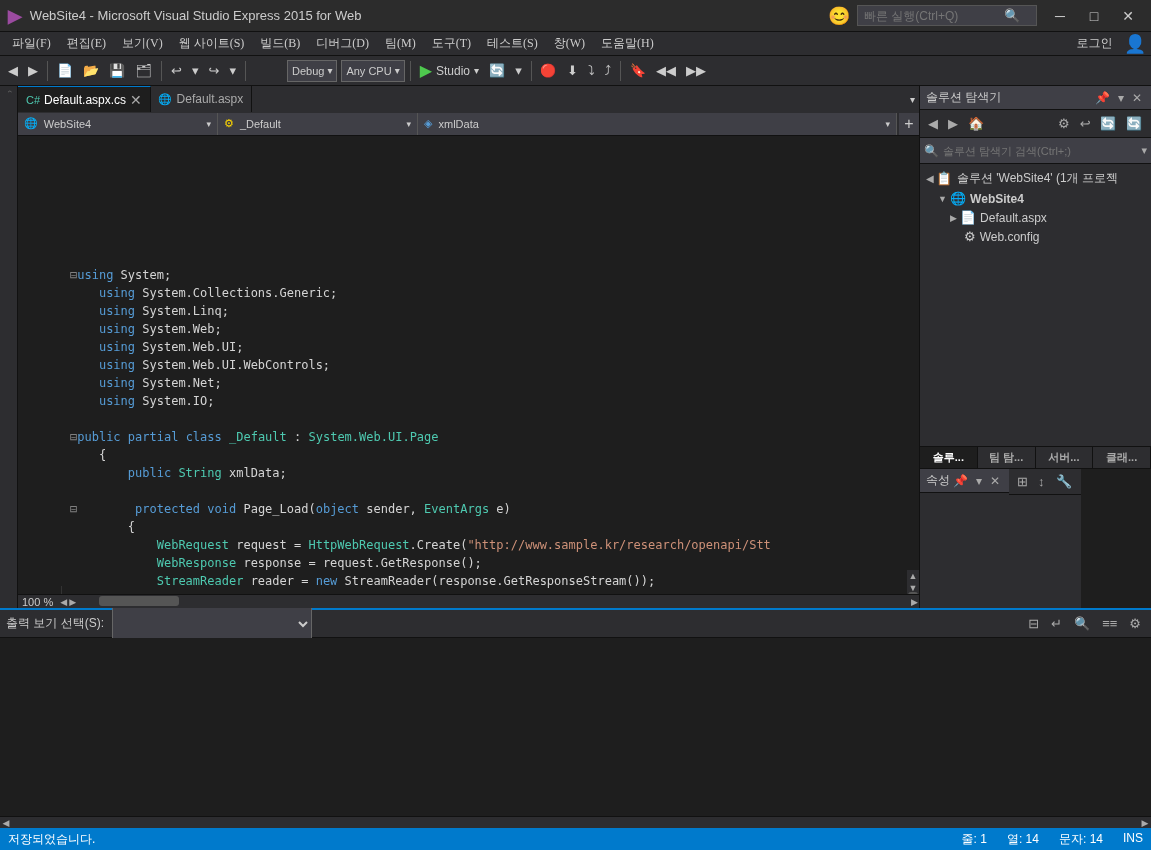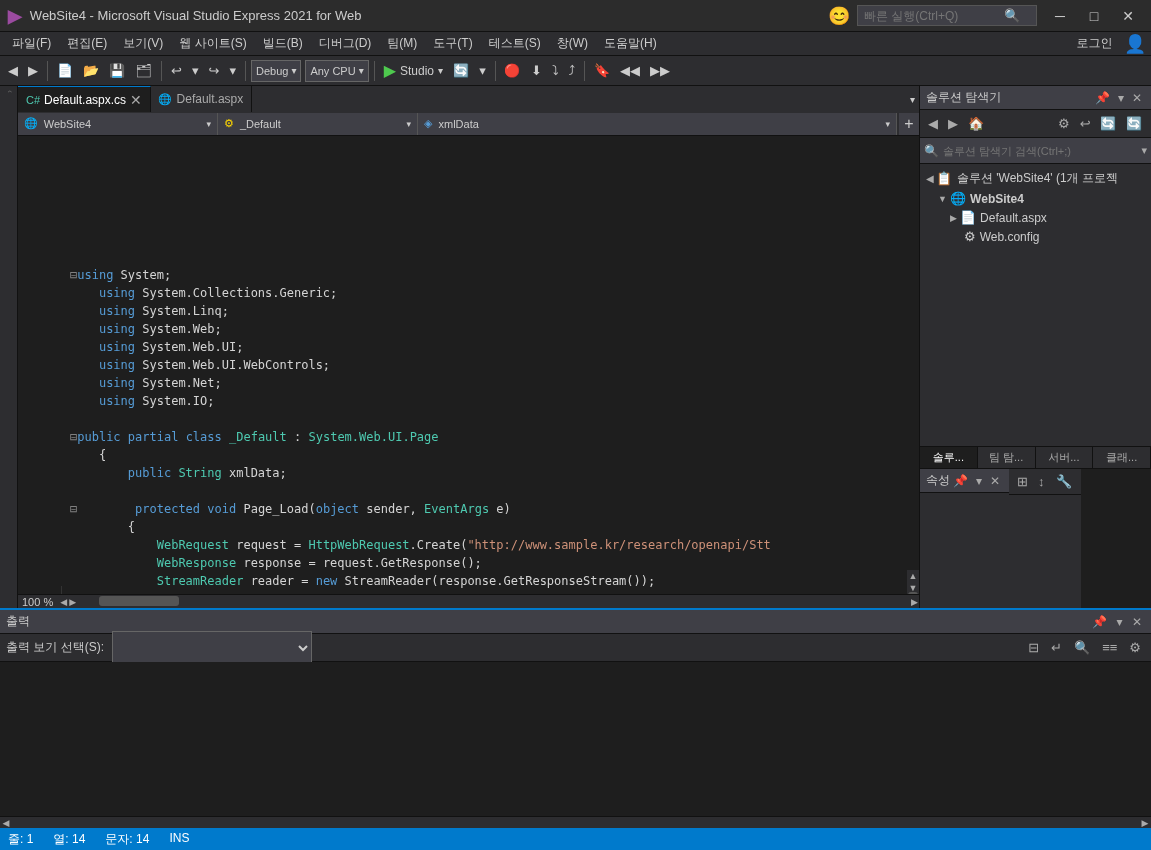--- a/index.html
+++ b/index.html
@@ -9,29 +9,29 @@
     #title-bar { background: #2c2c2c; height: 32px; display: flex; align-items: center; padding: 0 8px; border-bottom: 1px solid #111; }
     #title-bar .vs-logo { color: #9b4ba0; font-size: 18px; margin-right: 8px; font-weight: bold; }
     #title-bar .title-text { color: #ccc; font-size: 13px; flex: 1; }
     #title-bar .search-box { background: #3f3f46; border: 1px solid #555; color: #ccc; padding: 2px 6px; width: 180px; font-size: 12px; display: flex; align-items: center; }
     #title-bar .search-box input { background: transparent; border: none; color: #f97316; font-size: 12px; width: 140px; outline: none; }
     #title-bar .window-controls { display: flex; gap: 4px; margin-left: 8px; }
     #title-bar .win-btn { width: 30px; height: 20px; display: flex; align-items: center; justify-content: center; cursor: pointer; color: #ccc; font-size: 14px; }
     #title-bar .emoji { font-size: 18px; margin: 0 6px; }
 
     
-    #menu-bar { background: #2d2d30; height: 24px; display: flex; align-items: center; padding: 0 4px; border-bottom: 1px solid #111; }
+    #menu-bar { background: #2d2d30; height: 24px; display: flex; align-items: center; padding: 0 4px; border-bottom: 1px solid #111; font-family: Liberation Serif, serif; }
     #menu-bar .menu-item { color: #ccc; padding: 2px 8px; cursor: pointer; font-size: 12px; white-space: nowrap; }
     .login-btn { margin-left: auto; color: #ccc; font-size: 12px; padding: 2px 8px; cursor: pointer; }
 
     
     #toolbar { background: #2d2d30; height: 30px; display: flex; align-items: center; padding: 0 4px; border-bottom: 1px solid #111; gap: 2px; }
     .tb-btn { background: transparent; border: none; color: #ccc; cursor: pointer; padding: 2px 4px; font-size: 13px; display: flex; align-items: center; }
     .tb-separator { width: 1px; height: 20px; background: #555; margin: 0 3px; }
-    .tb-dropdown { background: #3f3f46; border: 1px solid #666; color: #ccc; padding: 1px 4px; font-size: 11px; display: flex; align-items: center; gap: 3px; cursor: pointer; height: 22px; }
+    .tb-dropdown { background: #3f3f46; border: 1px solid #666; color: #ccc; padding: 1px 4px; font-size: 11px; display: flex; align-items: center; gap: 3px; cursor: pointer; height: 22px; margin-left: 36px; }
     .tb-dropdown .arrow { font-size: 10px; }
     .tb-play { color: #4ec94e; font-size: 16px; }
     .tb-label { color: #ccc; font-size: 12px; margin: 0 4px; }
 
     
     #main { display: flex; flex: 1; height: calc(850px - 32px - 24px - 30px - 22px); }
 
     
     #left-sidebar { width: 18px; background: #2d2d30; border-right: 1px solid #111; display: flex; flex-direction: column; }
     .side-tab { writing-mode: vertical-rl; font-size: 11px; color: #aaa; padding: 4px 2px; cursor: pointer; }
@@ -88,21 +88,21 @@
     .tree-indent2 { margin-left: 24px; }
     .tree-arrow { color: #aaa; font-size: 10px; margin-right: 3px; cursor: pointer; }
     .tree-icon { font-size: 13px; margin-right: 4px; }
     .tree-icon-proj { color: #ffd700; }
     .tree-icon-file { color: #569cd6; }
     .tree-icon-config { color: #ccc; }
     .tree-bold { font-weight: bold; }
 
     
     #se-bottom-tabs { display: flex; background: #2d2d30; border-top: 1px solid #111; }
-    .se-tab { flex: 1; text-align: center; padding: 3px 2px; font-size: 11px; color: #aaa; cursor: pointer; border-right: 1px solid #111; white-space: nowrap; overflow: hidden; text-overflow: ellipsis; }
+    .se-tab { flex: 1; text-align: center; padding: 3px 2px; font-size: 11px; color: #aaa; cursor: pointer; border-right: 1px solid #111; white-space: nowrap; overflow: hidden; text-overflow: ellipsis; font-weight: bold; }
     .se-tab.active { background: #1e1e1e; color: #fff; }
 
     
     #properties-panel { height: 140px; border-top: 1px solid #111; display: flex; flex-direction: row; }
     #props-toolbar { background: #2d2d30; height: 26px; display: flex; align-items: center; padding: 0 4px; gap: 2px; border-bottom: 1px solid #111; }
 
     
     #output-panel { background: #1e1e1e; border-top: 2px solid #007acc; height: 220px; display: flex; flex-direction: column; }
     #output-header { background: #3f3f46; height: 24px; display: flex; align-items: center; padding: 0 6px; font-size: 12px; color: #ccc; border-bottom: 1px solid #111; }
     #output-header .panel-title { flex: 1; }
@@ -141,21 +141,21 @@
 
     
     .tri-right::before { content: '▶'; font-size: 9px; color: #aaa; }
     .tri-down::before { content: '▼'; font-size: 9px; color: #aaa; }
   </style>
 </head>
 <body>
 
 <div id="title-bar">
   <span class="vs-logo">▶</span>
-  <span class="title-text">WebSite4 - Microsoft Visual Studio Express 2021 for Web</span>
+  <span class="title-text">WebSite4 - Microsoft Visual Studio Express 2015 for Web</span>
   <span class="emoji">😊</span>
   <div class="search-box">
     <input type="text" placeholder="빠른 실행(Ctrl+Q)" style="">
     <span style="color:#aaa;font-size:13px;">🔍</span>
   </div>
   <div class="window-controls">
     <div class="win-btn">─</div>
     <div class="win-btn">□</div>
     <div class="win-btn close">✕</div>
   </div>
@@ -412,28 +412,20 @@
           <div style="flex:1;"></div>
           <button class="se-btn">🔧</button>
         </div>
         <div style="flex:1;background:#1e1e1e;"></div>
       </div>
     </div>
   </div>
 </div>
 
 <div id="output-panel">
-  <div id="output-header">
-    <span class="panel-title">출력</span>
-    <div class="panel-controls">
-      <button class="panel-btn">📌</button>
-      <button class="panel-btn">▾</button>
-      <button class="panel-btn">✕</button>
-    </div>
-  </div>
   <div id="output-toolbar">
     <label>출력 보기 선택(S):</label>
     <select>
       <option>JavaScript 언어 서비스</option>
     </select>
     <div style="flex:1;"></div>
     <button class="out-btn">⊟</button>
     <button class="out-btn">↵</button>
     <button class="out-btn">🔍</button>
     <button class="out-btn">≡≡</button>
@@ -442,19 +434,20 @@
   <div id="output-content"></div>
 
   <div style="height:12px;background:#2d2d30;display:flex;align-items:center;border-top:1px solid #111;">
     <div style="width:12px;text-align:center;" class="scrollbar-arrow">◀</div>
     <div style="flex:1;height:10px;position:relative;"></div>
     <div style="width:12px;text-align:center;" class="scrollbar-arrow">▶</div>
   </div>
 </div>
 
 <div id="status-bar">
+  <span class="status-left">저장되었습니다.</span>
   <div class="status-right">
     <span class="status-item">줄: 1</span>
     <span class="status-item">열: 14</span>
     <span class="status-item">문자: 14</span>
     <span class="status-item">INS</span>
   </div>
 </div>
 
 </body></html>

